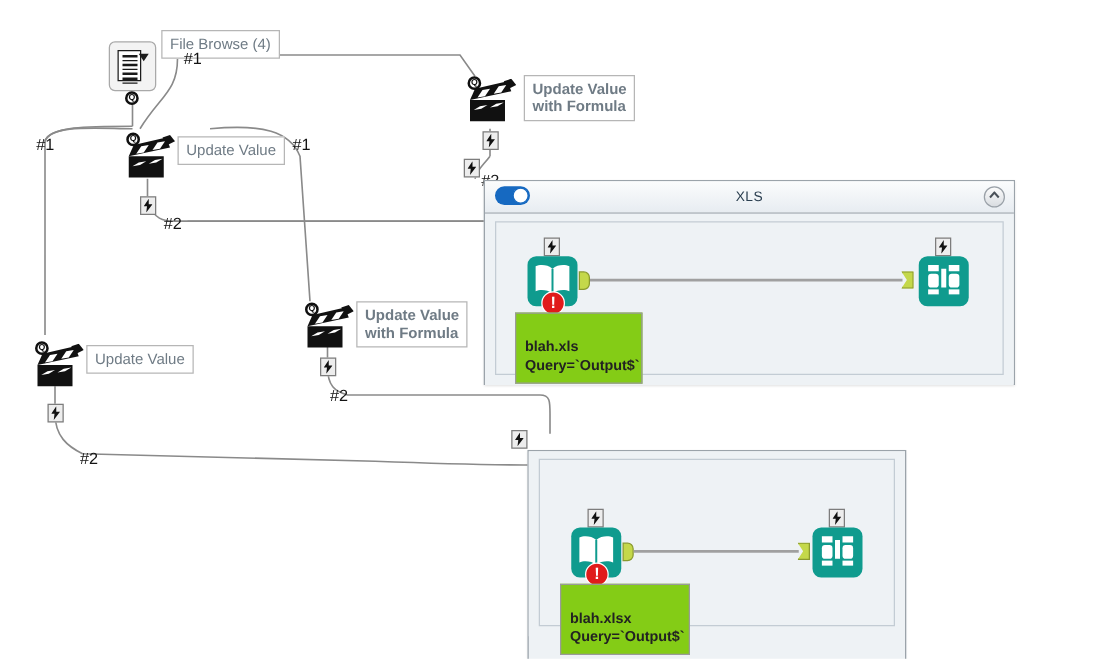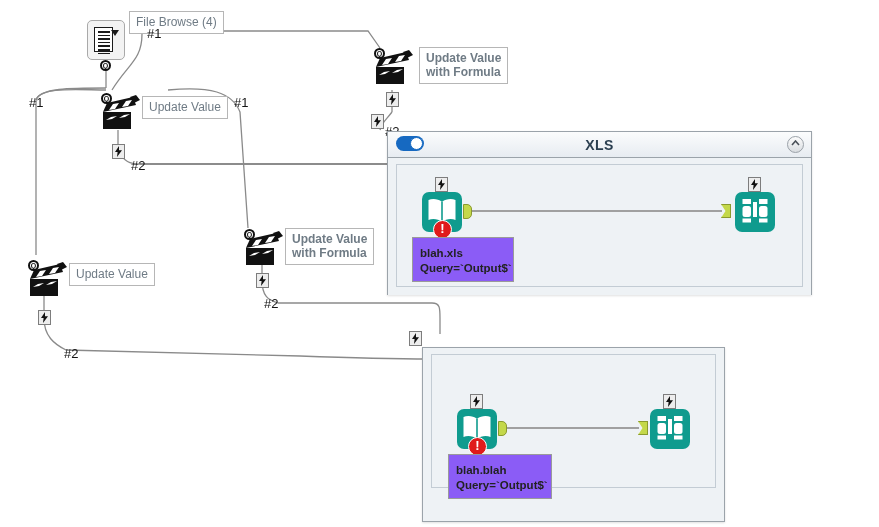--- a/index.html
+++ b/index.html
@@ -3,21 +3,21 @@
 <meta charset="utf-8">
 <style>
   html,body{margin:0;padding:0;}
   body{
     width:879px;height:527px;
     background:#ffffff;
     font-family:"Liberation Sans", sans-serif;
     overflow:hidden;
     position:relative;
   }
-  #canvas{position:absolute;left:0;top:0;width:879px;height:437px;}
+  #canvas{position:absolute;left:0;top:13px;width:879px;height:437px;}
   .svglayer{position:absolute;left:0;top:0;width:879px;height:527px;pointer-events:none;}
 
   
   .lbl{
     position:absolute;
     border:1px solid #b6b6b6;
     background:#ffffff;
     color:#6f7b85;
     font-size:12px;
     line-height:14px;
@@ -25,25 +25,25 @@
     white-space:pre;
     font-weight:bold;
     box-sizing:border-box;
   }
   .lbl.one{font-weight:normal;}
 
   
   .annot{
     position:absolute;
     border:1px solid #9a9a9a;
-    background:#8b5cf6;
+    background:#84cc16;
     color:#222;
     font-size:11.5px;
     line-height:15px;
-    padding:8px 7px 5px 7px;
+    padding:20px 7px 5px 7px;
     white-space:pre;
     font-weight:bold;
     box-sizing:border-box;
   }
 
   
   .ordmark{
     position:absolute;
     font-size:13px;
     color:#141414;
@@ -102,21 +102,21 @@
     box-sizing:border-box;
     box-shadow:0 1px 2px rgba(0,0,0,.12);
   }
   .cont-head{
     position:relative;height:25px;
     background:linear-gradient(#fbfcfd,#e7ecf1);
     border-bottom:1px solid #9ba3aa;
     display:flex;align-items:center;justify-content:center;
   }
   .cont-title{
-    font-size:14px;font-weight:bold;color:#2b3f50;letter-spacing:.4px;
+    font-size:11px;font-weight:normal;color:#2b3f50;letter-spacing:.4px;
   }
   .cont-body{position:relative;background:#eef2f5;height:calc(100% - 25px);}
   .cont-inner{
     position:absolute;left:8px;top:6px;right:8px;bottom:8px;
     border:1px solid #c3ccd4;background:#eef2f5;
   }
   .toggle{
     position:absolute;left:8px;top:4px;
     width:28px;height:15px;border-radius:8px;background:#1669c1;
   }
@@ -398,16 +398,16 @@
     <svg width="28" height="26" viewBox="0 0 28 26" xmlns="http://www.w3.org/2000/svg">
       <rect x="1.5" y="1" width="8.5" height="5" fill="#ffffff"></rect>
       <rect x="18" y="1" width="8.5" height="5" fill="#ffffff"></rect>
       <rect x="1.5" y="8" width="8.5" height="11" rx="2.5" fill="#ffffff"></rect>
       <rect x="18" y="8" width="8.5" height="11" rx="2.5" fill="#ffffff"></rect>
       <rect x="12" y="4" width="4" height="15" fill="#ffffff"></rect>
       <rect x="1.5" y="20.5" width="8.5" height="4" fill="#ffffff"></rect>
       <rect x="18" y="20.5" width="8.5" height="4" fill="#ffffff"></rect>
     </svg>
   </div>
-  <div class="annot" style="left:448px;top:454px;width:104px;"><span>blah.blah</span>
+  <div class="annot" style="left:448px;top:454px;width:104px;"><span>blah.xlsx</span>
 <span>Query=`Output$`</span></div>
 
 </div>
 
 </body></html>

